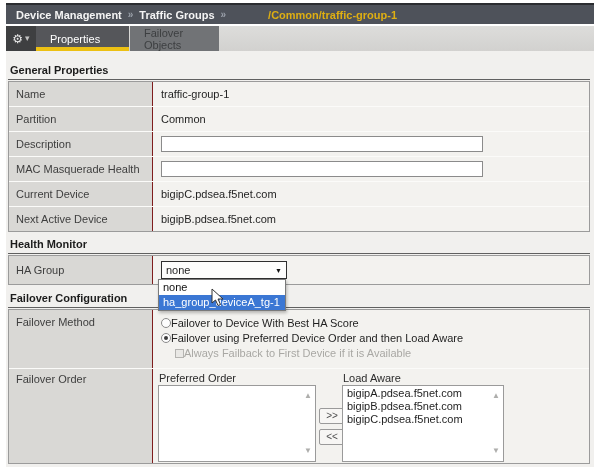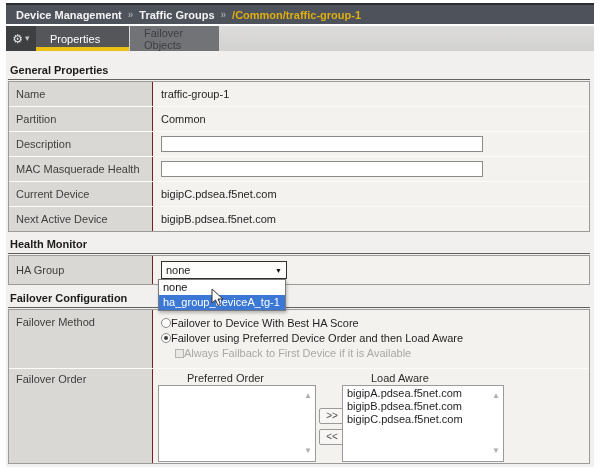--- a/index.html
+++ b/index.html
@@ -6,21 +6,21 @@
   html,body { width:600px; height:473px; background:#ffffff; overflow:hidden;
     font-family:"Liberation Sans", sans-serif; font-size:11px; color:#1f1f1f; }
   .screen { position:relative; width:600px; height:473px; background:#ffffff; }
 
   
   .topbar { position:absolute; left:6px; top:3px; right:6px; height:21px;
     background:#4e525a; border-top:2px solid #2b2d31;
     display:flex; align-items:center; padding-left:10px; gap:6px; }
   .crumb { color:#f4f4f4; font-weight:bold; font-size:11px; cursor:default; }
   .crumb-sep { color:#9aa0aa; font-weight:bold; font-size:10px; }
-  .crumb-current { color:#dfaf12; font-weight:bold; }
+  .crumb-current { color:#dfaf12; font-weight:bold;margin-left:36px; }
 
   
   .tabbar { position:absolute; left:6px; top:26px; right:6px; height:25px;
     background:linear-gradient(#dddddb,#d2d1cf); }
   .gear-btn { position:absolute; left:0; top:0; width:30px; height:25px;
     background:#3e3f41; color:#e8e8e8; display:flex; align-items:center;
     justify-content:center; gap:2px; cursor:pointer; }
   .gear-glyph { font-size:12px; line-height:1; }
   .gear-chev { font-size:9px; color:#c2c2c2; line-height:1; }
   .tab { position:absolute; top:0; height:25px; display:flex; align-items:center;
@@ -67,21 +67,21 @@
   .radio { width:10px; height:10px; border-radius:50%; border:1px solid #8a8a8a;
     background:#fdfdfd; display:inline-flex; align-items:center; justify-content:center;
     cursor:pointer; flex:0 0 auto; }
   .radio .dot { width:4px; height:4px; border-radius:50%; background:#3c3c3c; }
   .checkbox { width:9px; height:9px; border:1px solid #b5b4b1; background:#e9e8e5;
     display:inline-block; cursor:default; flex:0 0 auto; }
   .disabled-label { color:#a9a8a4; }
 
   
   .order-cell { position:relative; }
-  .mini-title { position:absolute; top:3px; color:#2c2c2c;margin-left:28px; }
+  .mini-title { position:absolute; top:3px; color:#2c2c2c; }
   .listbox { position:absolute; top:16px; height:77px; border:1px solid #9a9a9a;
     background:#ffffff; overflow:hidden; }
   .lb-item { height:13px; line-height:13px; padding-left:4px; white-space:nowrap;
     cursor:pointer; }
   .scroll-up, .scroll-down { position:absolute; right:3px; font-size:8px;
     color:#aeaeac; cursor:pointer; line-height:1; }
   .scroll-up { top:6px; } .scroll-down { bottom:6px; }
   .shuttle-btn { position:absolute; left:166px; width:26px; height:16px;
     border:1px solid #9a9a9a; background:#f7f6f4; color:#4e4e4e;
     font-size:10px; line-height:14px; text-align:center; cursor:pointer;

